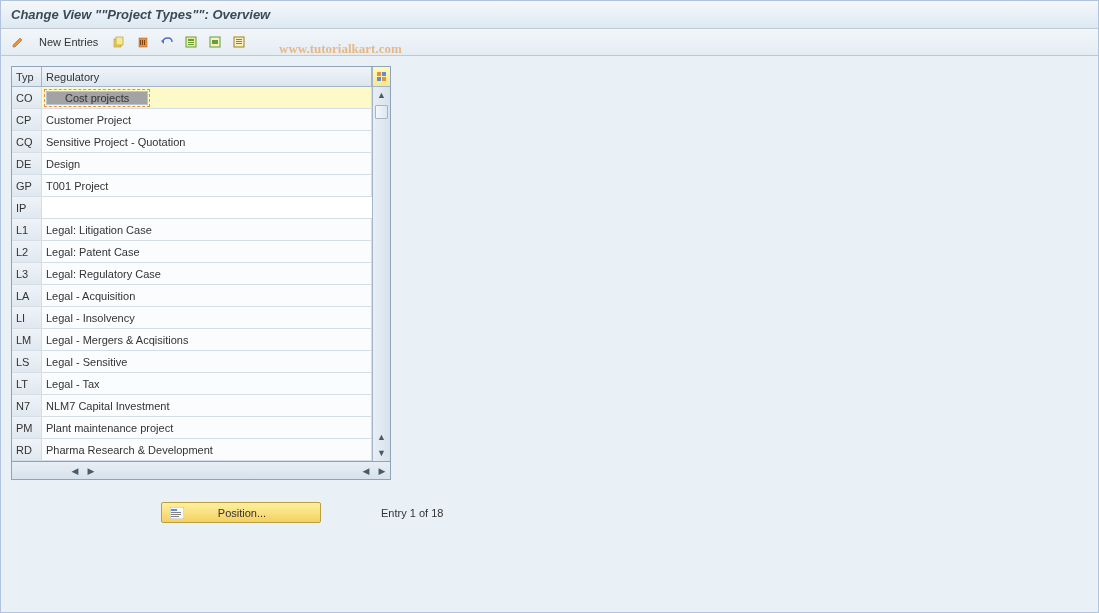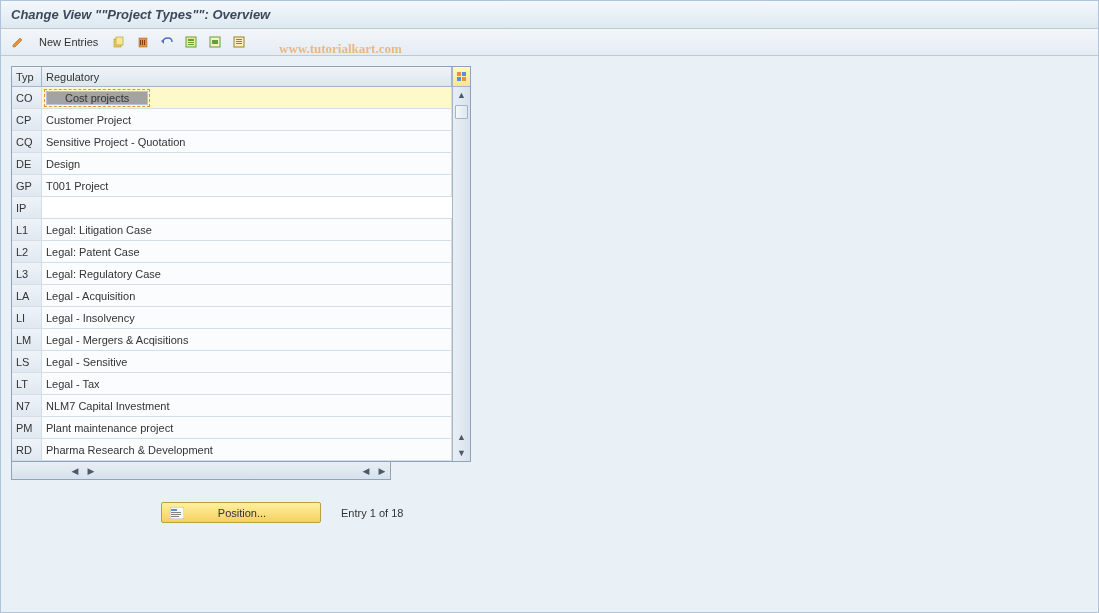--- a/index.html
+++ b/index.html
@@ -42,21 +42,21 @@
       padding: 2px 6px;
       cursor: pointer;
       color: #333;
     }
     .content-area {
       padding: 10px;
     }
     .table-container {
       display: flex;
       border: 1px solid #8fa4b8;
-      width: 460px;
+      width: 380px;
       background: #fff;
     }
     .table-main {
       flex: 1;
     }
     .table-header {
       display: flex;
       background: linear-gradient(to bottom, #f0f4f8, #dce6ef);
       border-bottom: 1px solid #a5b5c5;
       height: 20px;
@@ -165,21 +165,21 @@
       color: #4a5a6a;
       cursor: pointer;
     }
     .hscroll .track {
       flex: 1;
     }
     .footer-row {
       display: flex;
       align-items: center;
       margin-top: 22px;
-      gap: 20px;
+      gap: 60px;
       padding-left: 150px;
     }
     .position-btn {
       background: linear-gradient(to bottom, #fef0a0, #f5d060);
       border: 1px solid #b8a040;
       border-radius: 2px;
       padding: 3px 30px 3px 8px;
       display: flex;
       align-items: center;
       gap: 10px;

